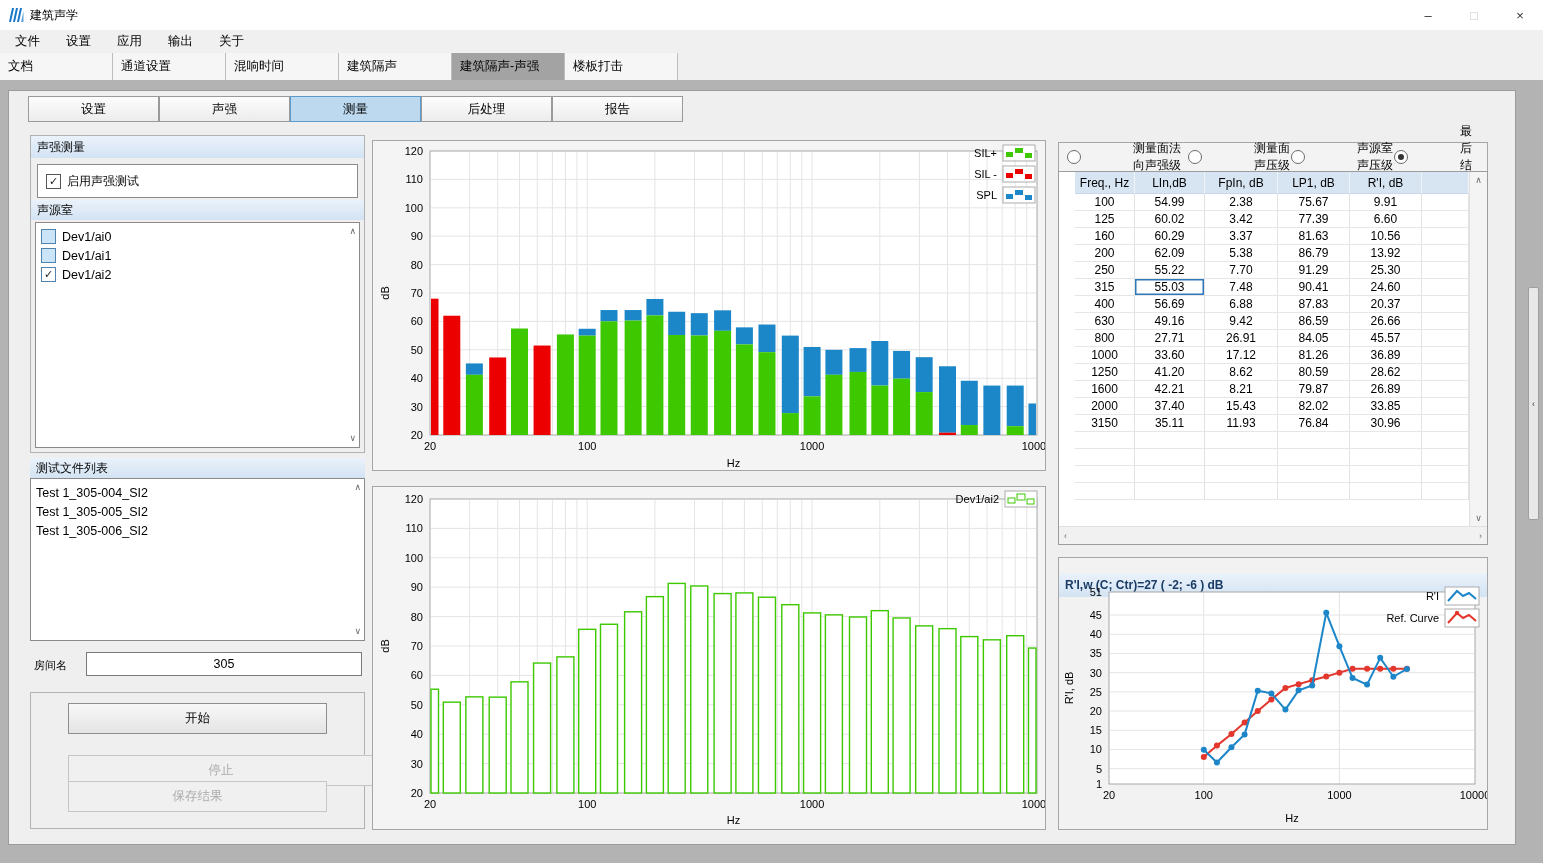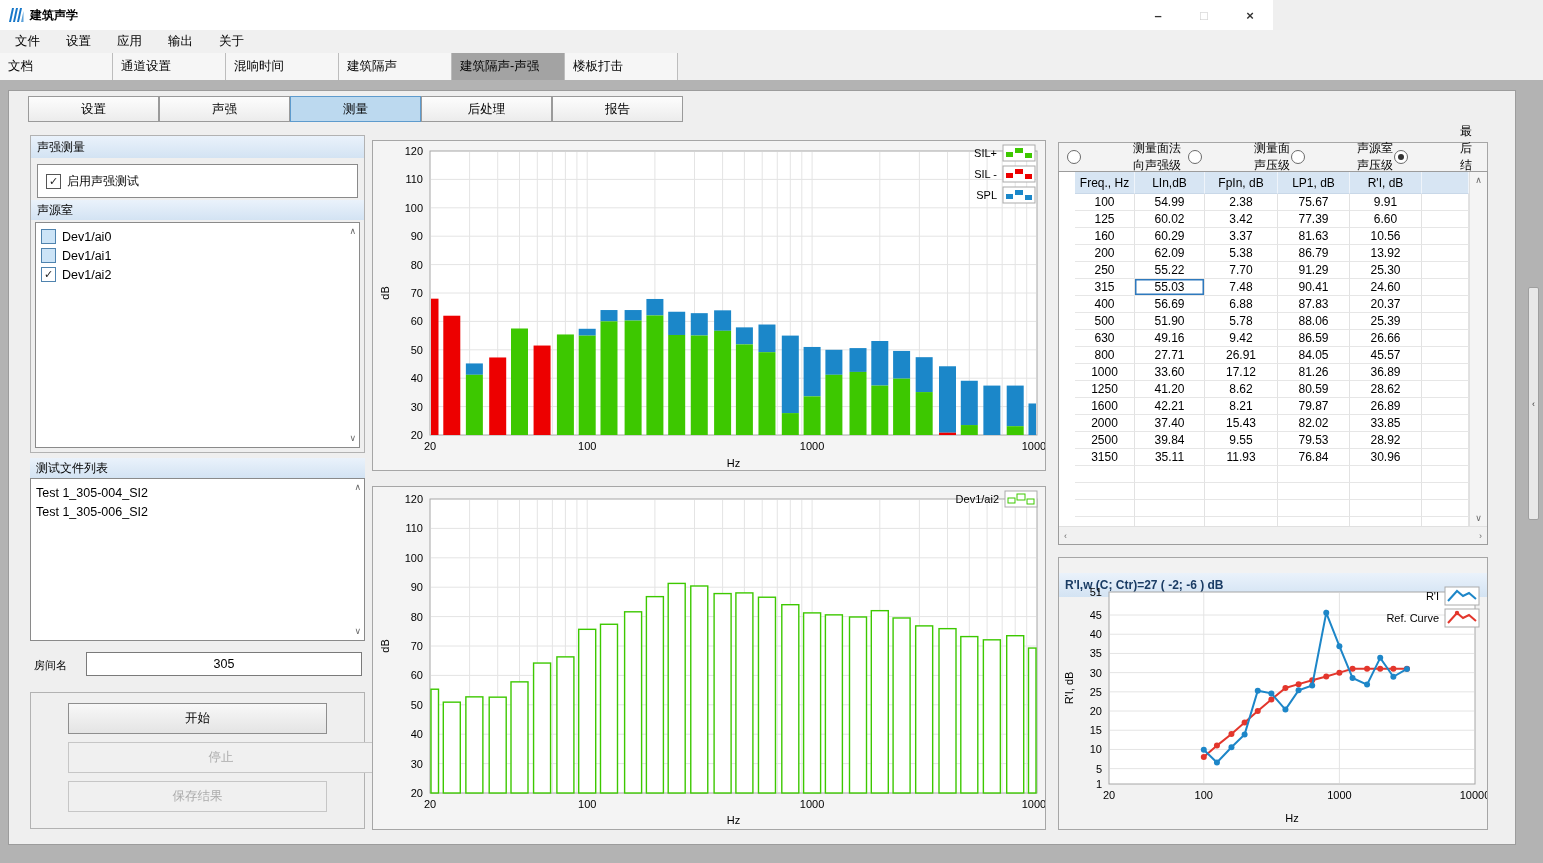--- a/index.html
+++ b/index.html
@@ -1,19 +1,19 @@
 <!DOCTYPE html>
 <html><head>
 <meta charset="utf-8">
 <style>
   html,body{margin:0;padding:0;background:#BDBDBD;font-family:"Liberation Sans",sans-serif;}
   .window{position:relative;width:1543px;height:863px;background:#EFEFEF;overflow:hidden;font-size:12px;color:#000;}
   .abs{position:absolute;box-sizing:border-box;}
   
-  .titlebar{left:0;top:0;width:1273px;height:30px;background:#FFFFFF;display:flex;align-items:center;font-weight:bold;}
+  .titlebar{left:0;top:0;width:1543px;height:30px;background:#FFFFFF;display:flex;align-items:center;}
   .app-icon{margin-left:8px;width:16px;height:16px;}
   .apptitle{margin-left:6px;font-size:12px;}
   .wincontrols{margin-left:auto;display:flex;height:30px;}
   .winbtn{width:46px;height:30px;display:flex;align-items:center;justify-content:center;font-size:13px;color:#333;}
   .winbtn.max{color:#C9C9C9;}
   .menubar{left:0;top:30px;width:1543px;height:23px;background:#F0F0F0;display:flex;align-items:center;padding-left:2px;}
   .menu-item{font-size:12.5px;padding:3px 13px;}
   .tabrow{left:0;top:53px;width:1543px;height:27px;background:#F0F0F0;display:flex;}
   .tab{width:113px;height:27px;background:#F6F6F6;border-right:1px solid #BDBDBD;display:flex;align-items:center;padding-left:8px;box-sizing:border-box;font-size:12.5px;}
   .tab.active{background:#A3A3A3;}
@@ -133,30 +133,33 @@
   </div>
 
   <div class="abs secheader" style="left:30px;top:458px;width:335px;height:20px;">测试文件列表</div>
   <div class="abs whitebox" style="left:30px;top:478px;width:335px;height:163px;padding-top:4px;" id="file-list">
     <span class="scrollglyph" style="top:4px;">∧</span>
     <span class="scrollglyph" style="bottom:4px;">∨</span>
   <div class="lrow">
         <span>Test 1_305-004_SI2</span>
       </div>
       <div class="lrow">
+        <span>Test 1_305-005_SI2</span>
+      </div>
+      <div class="lrow">
         <span>Test 1_305-006_SI2</span>
       </div>
     </div>
 
   <span class="abs roomlabel" style="left:34px;top:658px;">房间名</span>
   <input class="abs roominput" style="left: 86px; top: 652px; width: 276px; height: 24px;" value="305">
 
   <div class="abs groupbox" style="left:30px;top:692px;width:335px;height:137px;">
     <div class="abs btn" style="left:37px;top:10px;width:259px;height:31px;">开始</div>
-    <div class="abs btn disabled" style="left:37px;top:49px;width:306px;height:31px;">停止</div>
+    <div class="abs btn disabled" style="left:37px;top:62px;width:306px;height:31px;">停止</div>
     <div class="abs btn disabled" style="left:37px;top:88px;width:259px;height:31px;">保存结果</div>
   </div>
 
   <div class="abs chartpanel" style="left:372px;top:140px;width:674px;height:331px;" id="chart1">
       <svg width="672" height="329">
         <rect x="57" y="10" width="607" height="284" fill="#FFFFFF" stroke="#A6A6A6"></rect>
         <line x1="58" y1="265.6" x2="663" y2="265.6" stroke="#E4E4E4"></line>
         <line x1="58" y1="237.2" x2="663" y2="237.2" stroke="#E4E4E4"></line>
         <line x1="58" y1="208.8" x2="663" y2="208.8" stroke="#E4E4E4"></line>
         <line x1="58" y1="180.4" x2="663" y2="180.4" stroke="#E4E4E4"></line>
@@ -442,28 +445,20 @@
           </div>
           <div class="trow">
             <div class="tc c0">400</div>
             <div class="tc c1">56.69</div>
             <div class="tc c2">6.88</div>
             <div class="tc c3">87.83</div>
             <div class="tc c4">20.37</div>
             <div class="tc cf"></div>
           </div>
           <div class="trow">
-            <div class="tc c0">500</div>
-            <div class="tc c1">51.90</div>
-            <div class="tc c2">5.78</div>
-            <div class="tc c3">88.06</div>
-            <div class="tc c4">25.39</div>
-            <div class="tc cf"></div>
-          </div>
-          <div class="trow">
             <div class="tc c0">630</div>
             <div class="tc c1">49.16</div>
             <div class="tc c2">9.42</div>
             <div class="tc c3">86.59</div>
             <div class="tc c4">26.66</div>
             <div class="tc cf"></div>
           </div>
           <div class="trow">
             <div class="tc c0">800</div>
             <div class="tc c1">27.71</div>
@@ -495,28 +490,20 @@
             <div class="tc c3">79.87</div>
             <div class="tc c4">26.89</div>
             <div class="tc cf"></div>
           </div>
           <div class="trow">
             <div class="tc c0">2000</div>
             <div class="tc c1">37.40</div>
             <div class="tc c2">15.43</div>
             <div class="tc c3">82.02</div>
             <div class="tc c4">33.85</div>
-            <div class="tc cf"></div>
-          </div>
-          <div class="trow">
-            <div class="tc c0">2500</div>
-            <div class="tc c1">39.84</div>
-            <div class="tc c2">9.55</div>
-            <div class="tc c3">79.53</div>
-            <div class="tc c4">28.92</div>
             <div class="tc cf"></div>
           </div>
           <div class="trow">
             <div class="tc c0">3150</div>
             <div class="tc c1">35.11</div>
             <div class="tc c2">11.93</div>
             <div class="tc c3">76.84</div>
             <div class="tc c4">30.96</div>
             <div class="tc cf"></div>
           </div>

